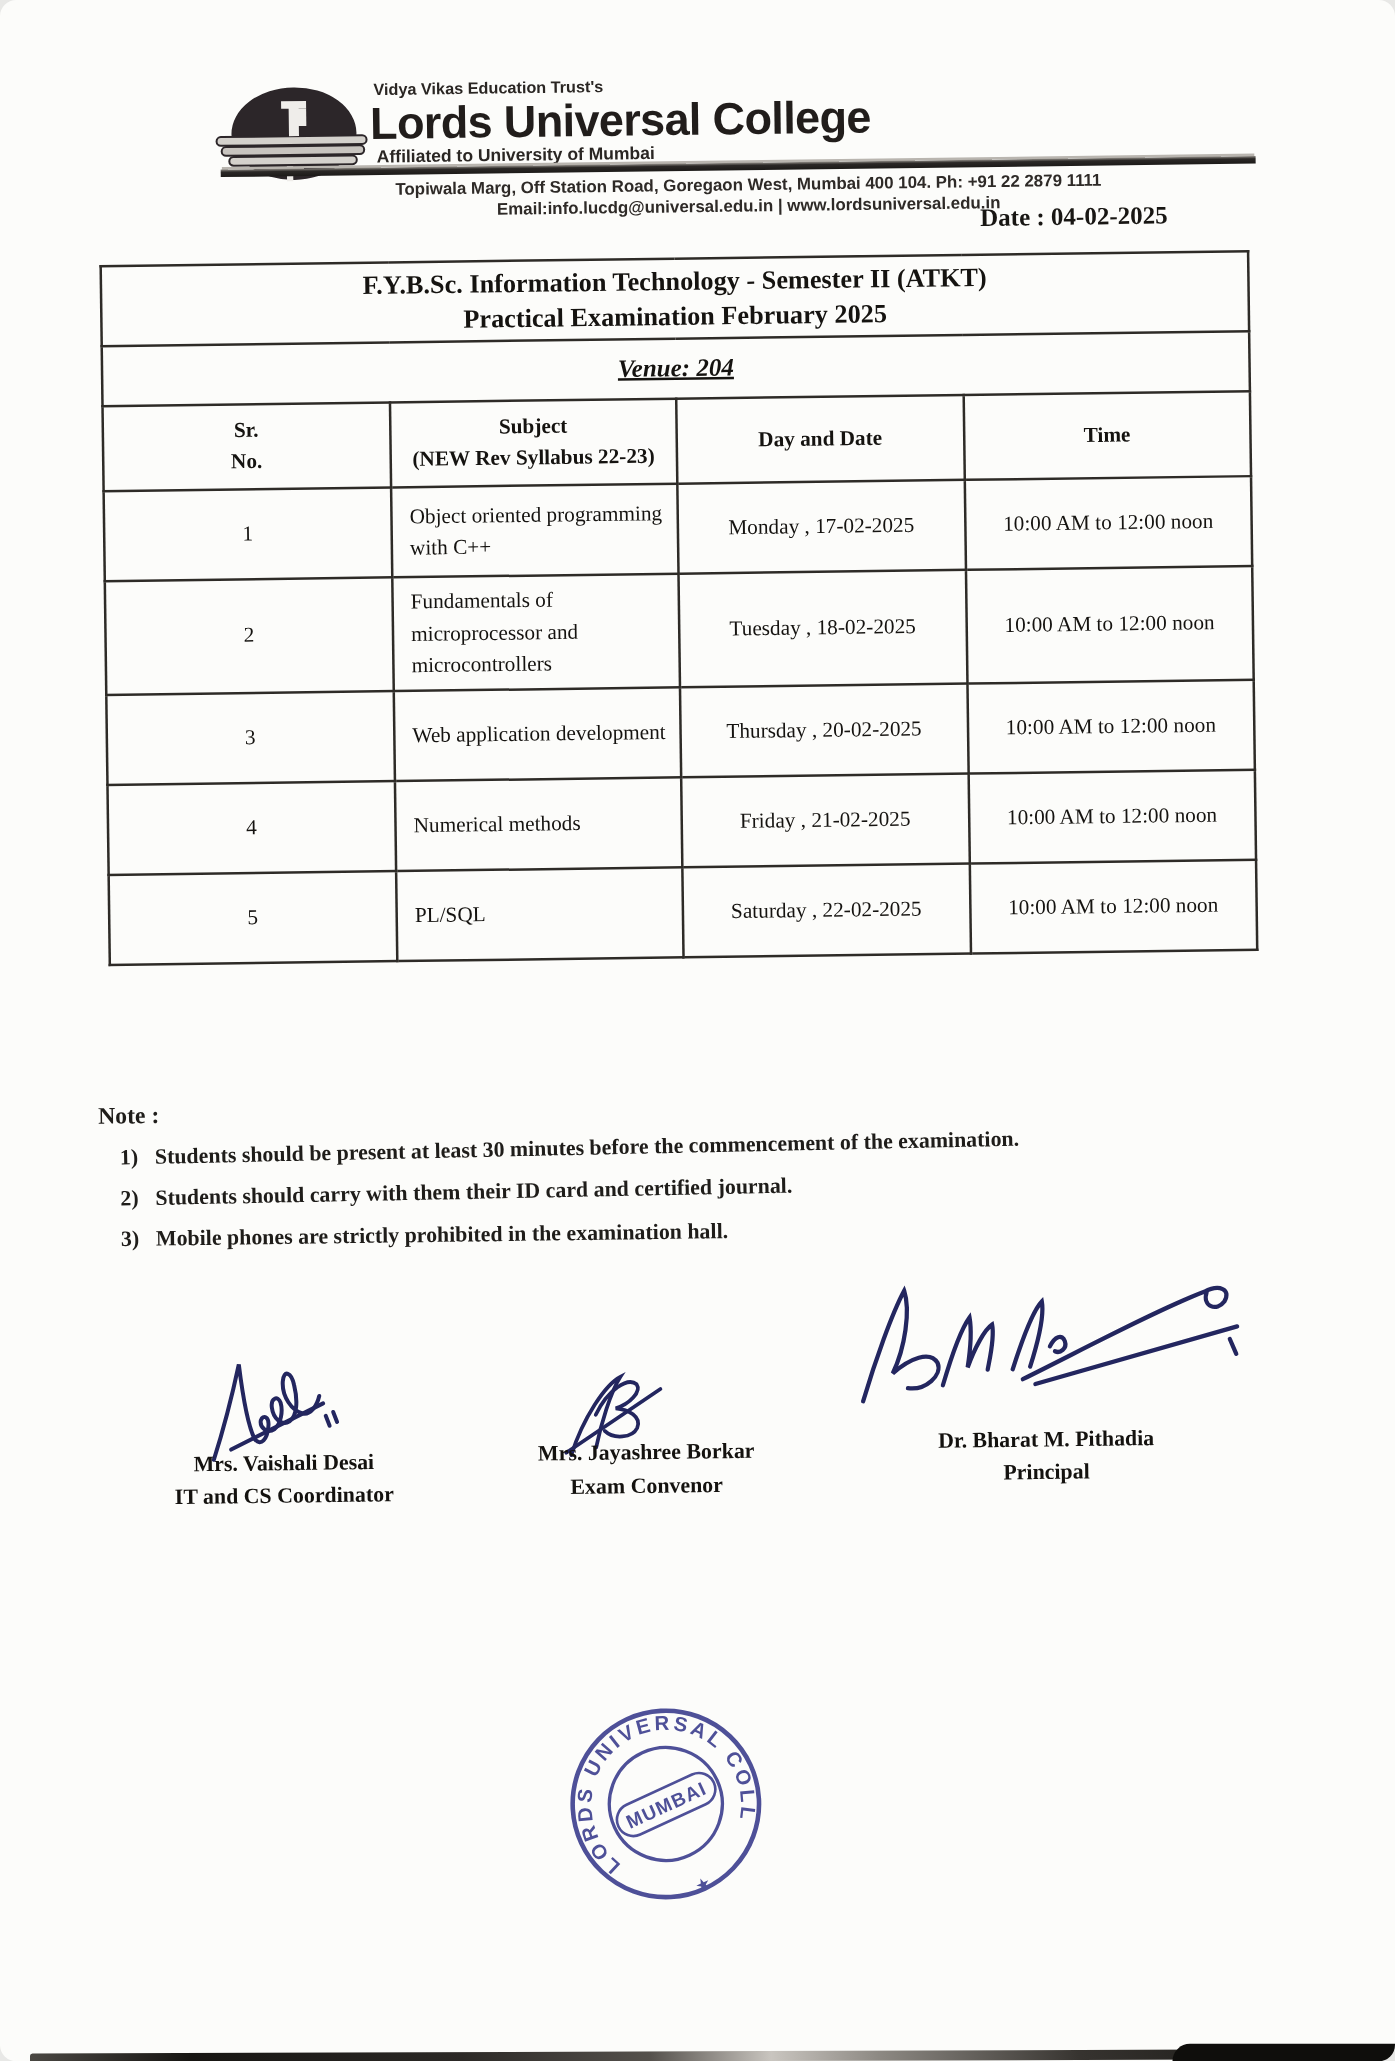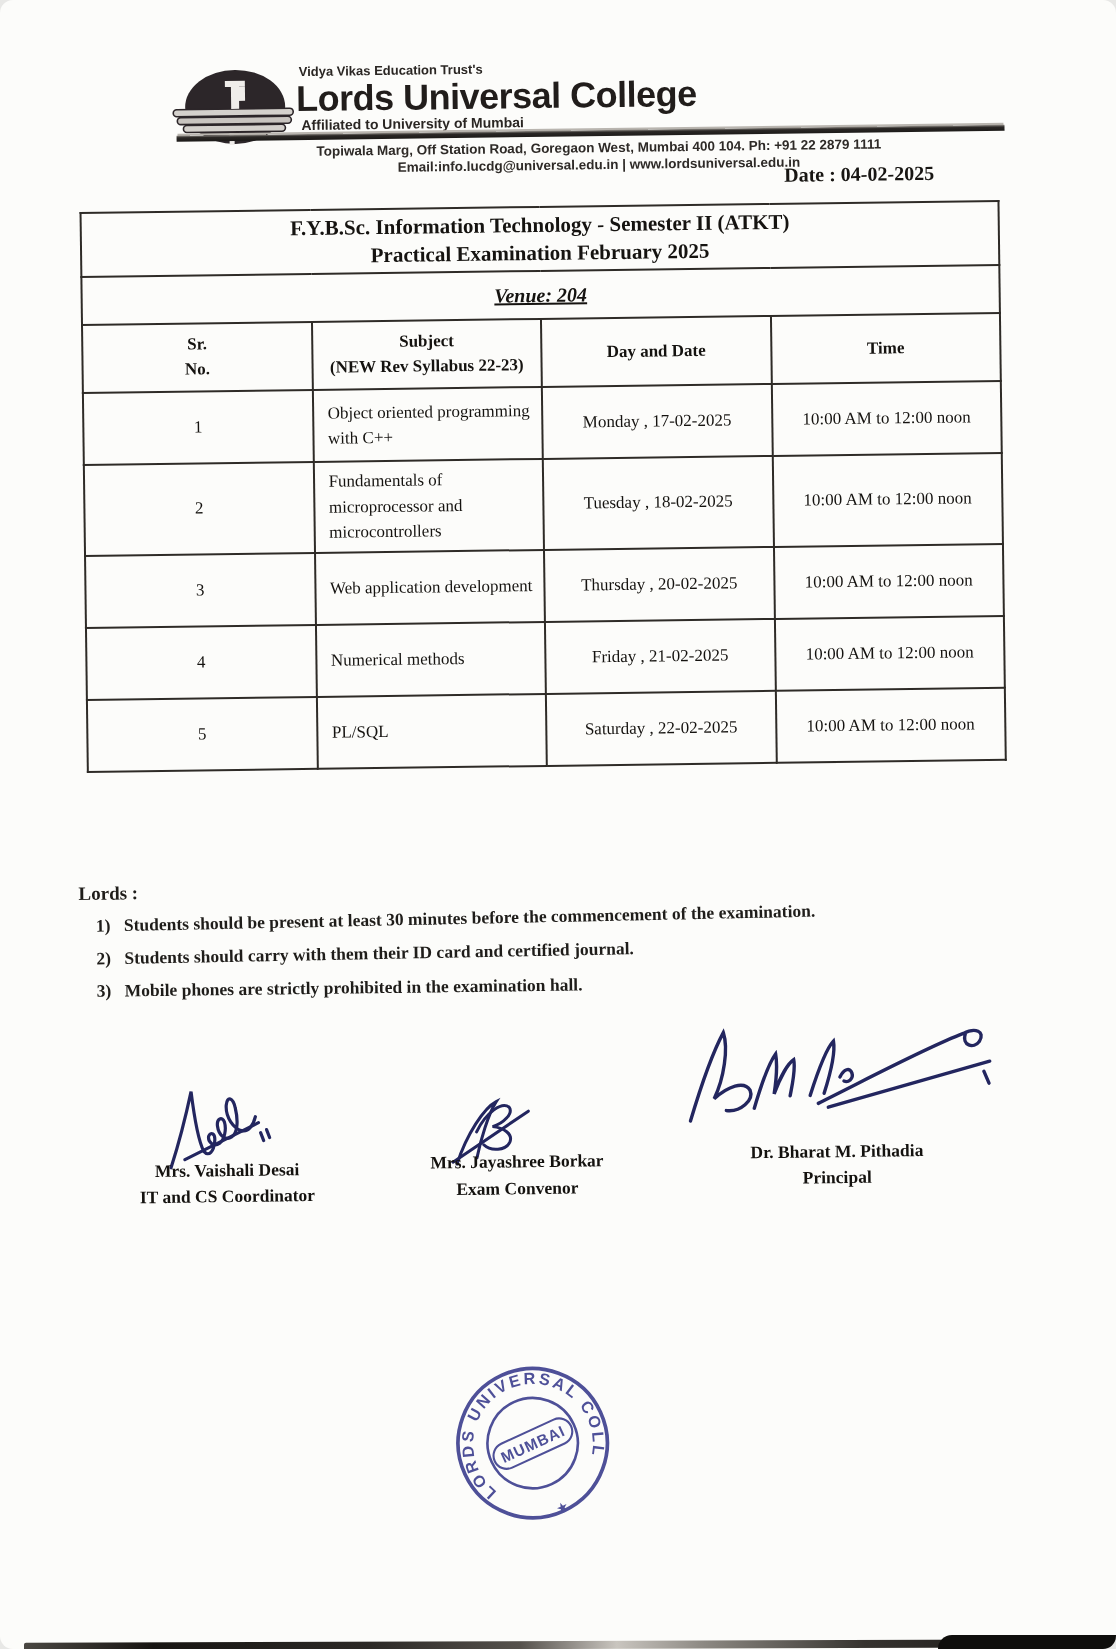--- a/index.html
+++ b/index.html
@@ -164,21 +164,21 @@
         <td class="c-sr">5</td>
         <td class="c-subj">
               <div class="pad">PL/SQL</div>
             </td>
         <td class="c-day">Saturday , 22-02-2025</td>
         <td class="c-time">10:00 AM to 12:00 noon</td>
       </tr>
     </tbody>
       </table>
 
-    <div class="note-label">Lords :</div>
+    <div class="note-label">Note :</div>
     <div class="note-item ni0">
       <span class="num">1)</span><span>Students should be present at least 30 minutes before the commencement of the examination.</span>
     </div>
     <div class="note-item ni1">
       <span class="num">2)</span><span>Students should carry with them their ID card and certified journal.</span>
     </div>
     <div class="note-item ni2">
       <span class="num">3)</span><span>Mobile phones are strictly prohibited in the examination hall.</span>
     </div>
 

